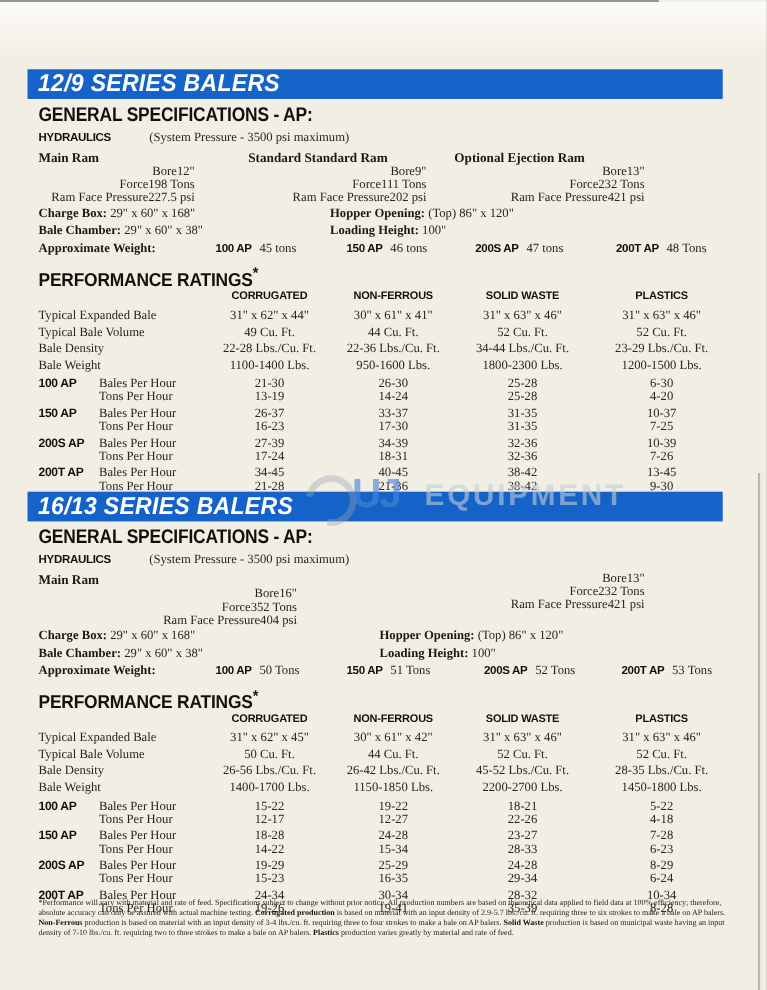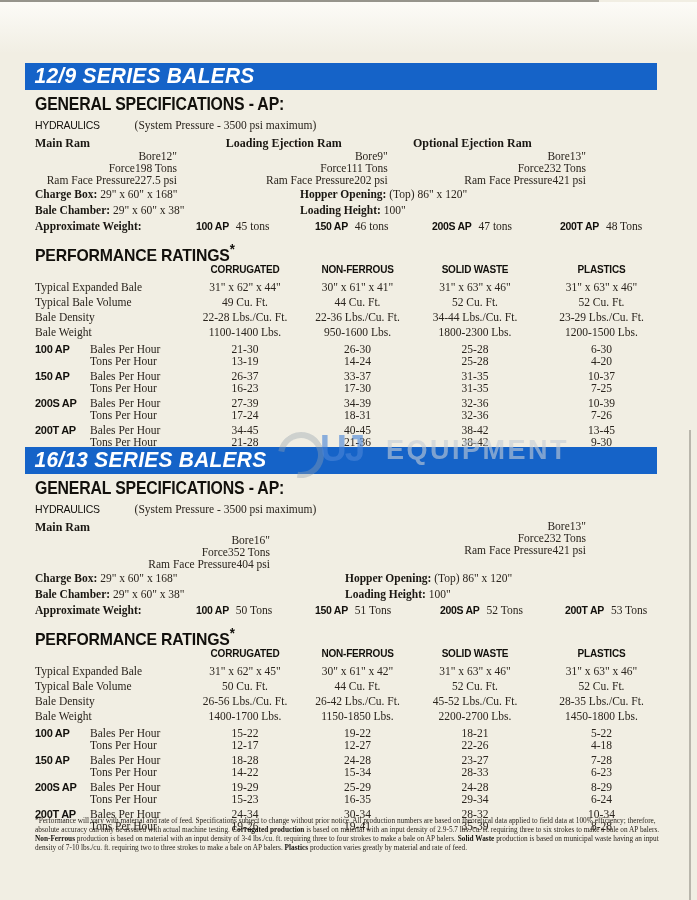--- a/index.html
+++ b/index.html
@@ -18,21 +18,21 @@
   .banner-text{display:inline-block;color:#ffffff;font-family:"Liberation Sans",sans-serif;
                font-weight:bold;font-style:italic;font-size:22px;line-height:26px;
                letter-spacing:0.3px;transform:scaleX(0.95);transform-origin:0 50%;padding-left:10px;white-space:nowrap;}
 
   .content{padding-left:35px;padding-right:25px;}
 
   .gen-heading{font-family:"Liberation Sans",sans-serif;font-weight:bold;font-size:18px;
                color:#12100c;letter-spacing:-0.2px;transform:scaleX(0.88);transform-origin:0 50%;
                margin-top:4px;height:21px;white-space:nowrap;}
   .hyd-line{margin-top:4px;font-size:11.5px;height:14px;white-space:nowrap;}
-  .hyd-label{font-family:"Liberation Sans",sans-serif;font-weight:normal;font-size:10.5px;
+  .hyd-label{font-family:"Liberation Sans",sans-serif;font-weight:bold;font-size:10.5px;
              letter-spacing:-0.3px;color:#12100c;}
   .hyd-note{font-size:11.5px;padding-left:32px;}
 
   .rams{display:flex;margin-top:3px;}
   .ram-title{font-weight:bold;font-size:12px;height:14px;color:#1a1712;}
   .ram-row{display:flex;justify-content:flex-end;font-size:11.5px;line-height:12px;height:12px;white-space:nowrap;}
   .sec1 .ram:nth-child(1){width:223px;} .sec1 .ram:nth-child(1) .ram-row{width:142px;}
   .sec1 .ram:nth-child(2){width:219px;} .sec1 .ram:nth-child(2) .ram-row{width:162px;}
   .sec1 .ram:nth-child(3){width:auto;}  .sec1 .ram:nth-child(3) .ram-row{width:173px;}
   .sec2 .ram:nth-child(1){width:330px;} .sec2 .ram:nth-child(1) .ram-row{width:235px;}
@@ -104,21 +104,21 @@
             <div class="ram-row">
               <span>Force</span>
               <span class="ram-val">198 Tons</span>
             </div>
             <div class="ram-row">
               <span>Ram Face Pressure</span>
               <span class="ram-val">227.5 psi</span>
             </div>
           </div>
           <div class="ram">
-            <div class="ram-title">Loading Ejection Ram</div>
+            <div class="ram-title">Standard Standard Ram</div>
             <div class="ram-row">
               <span>Bore</span>
               <span class="ram-val">9"</span>
             </div>
             <div class="ram-row">
               <span>Force</span>
               <span class="ram-val">111 Tons</span>
             </div>
             <div class="ram-row">
               <span>Ram Face Pressure</span>

